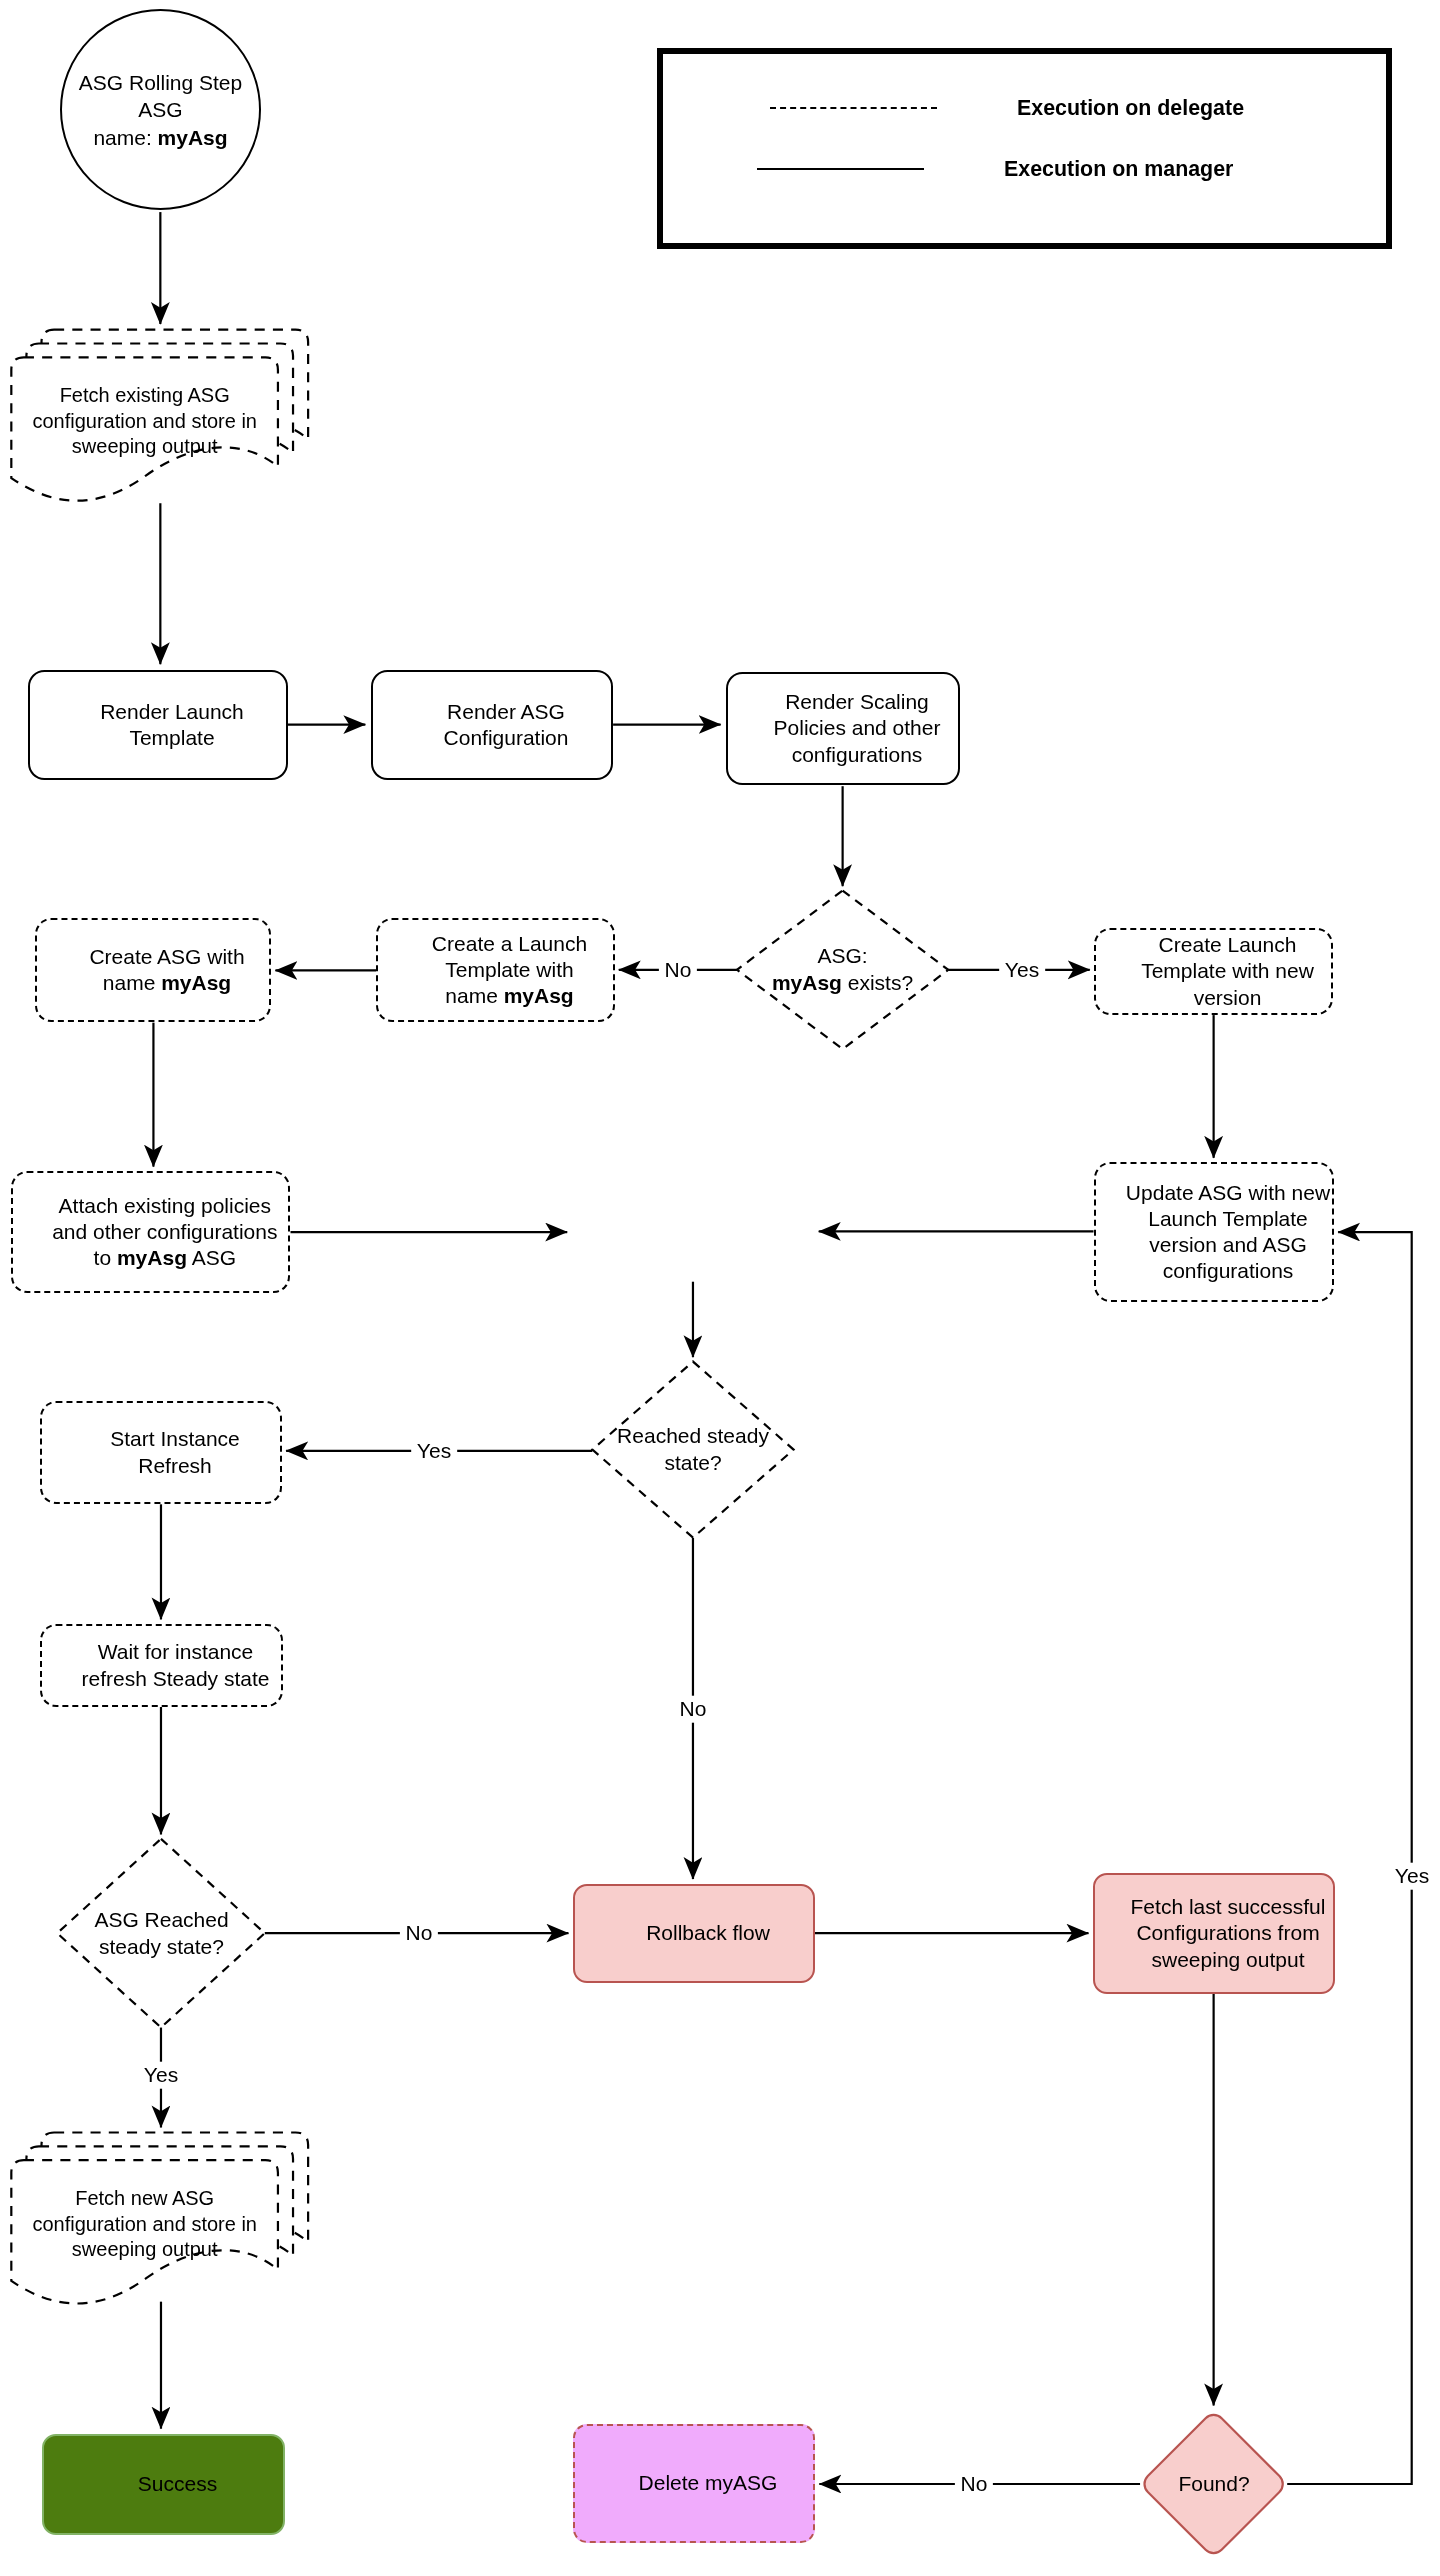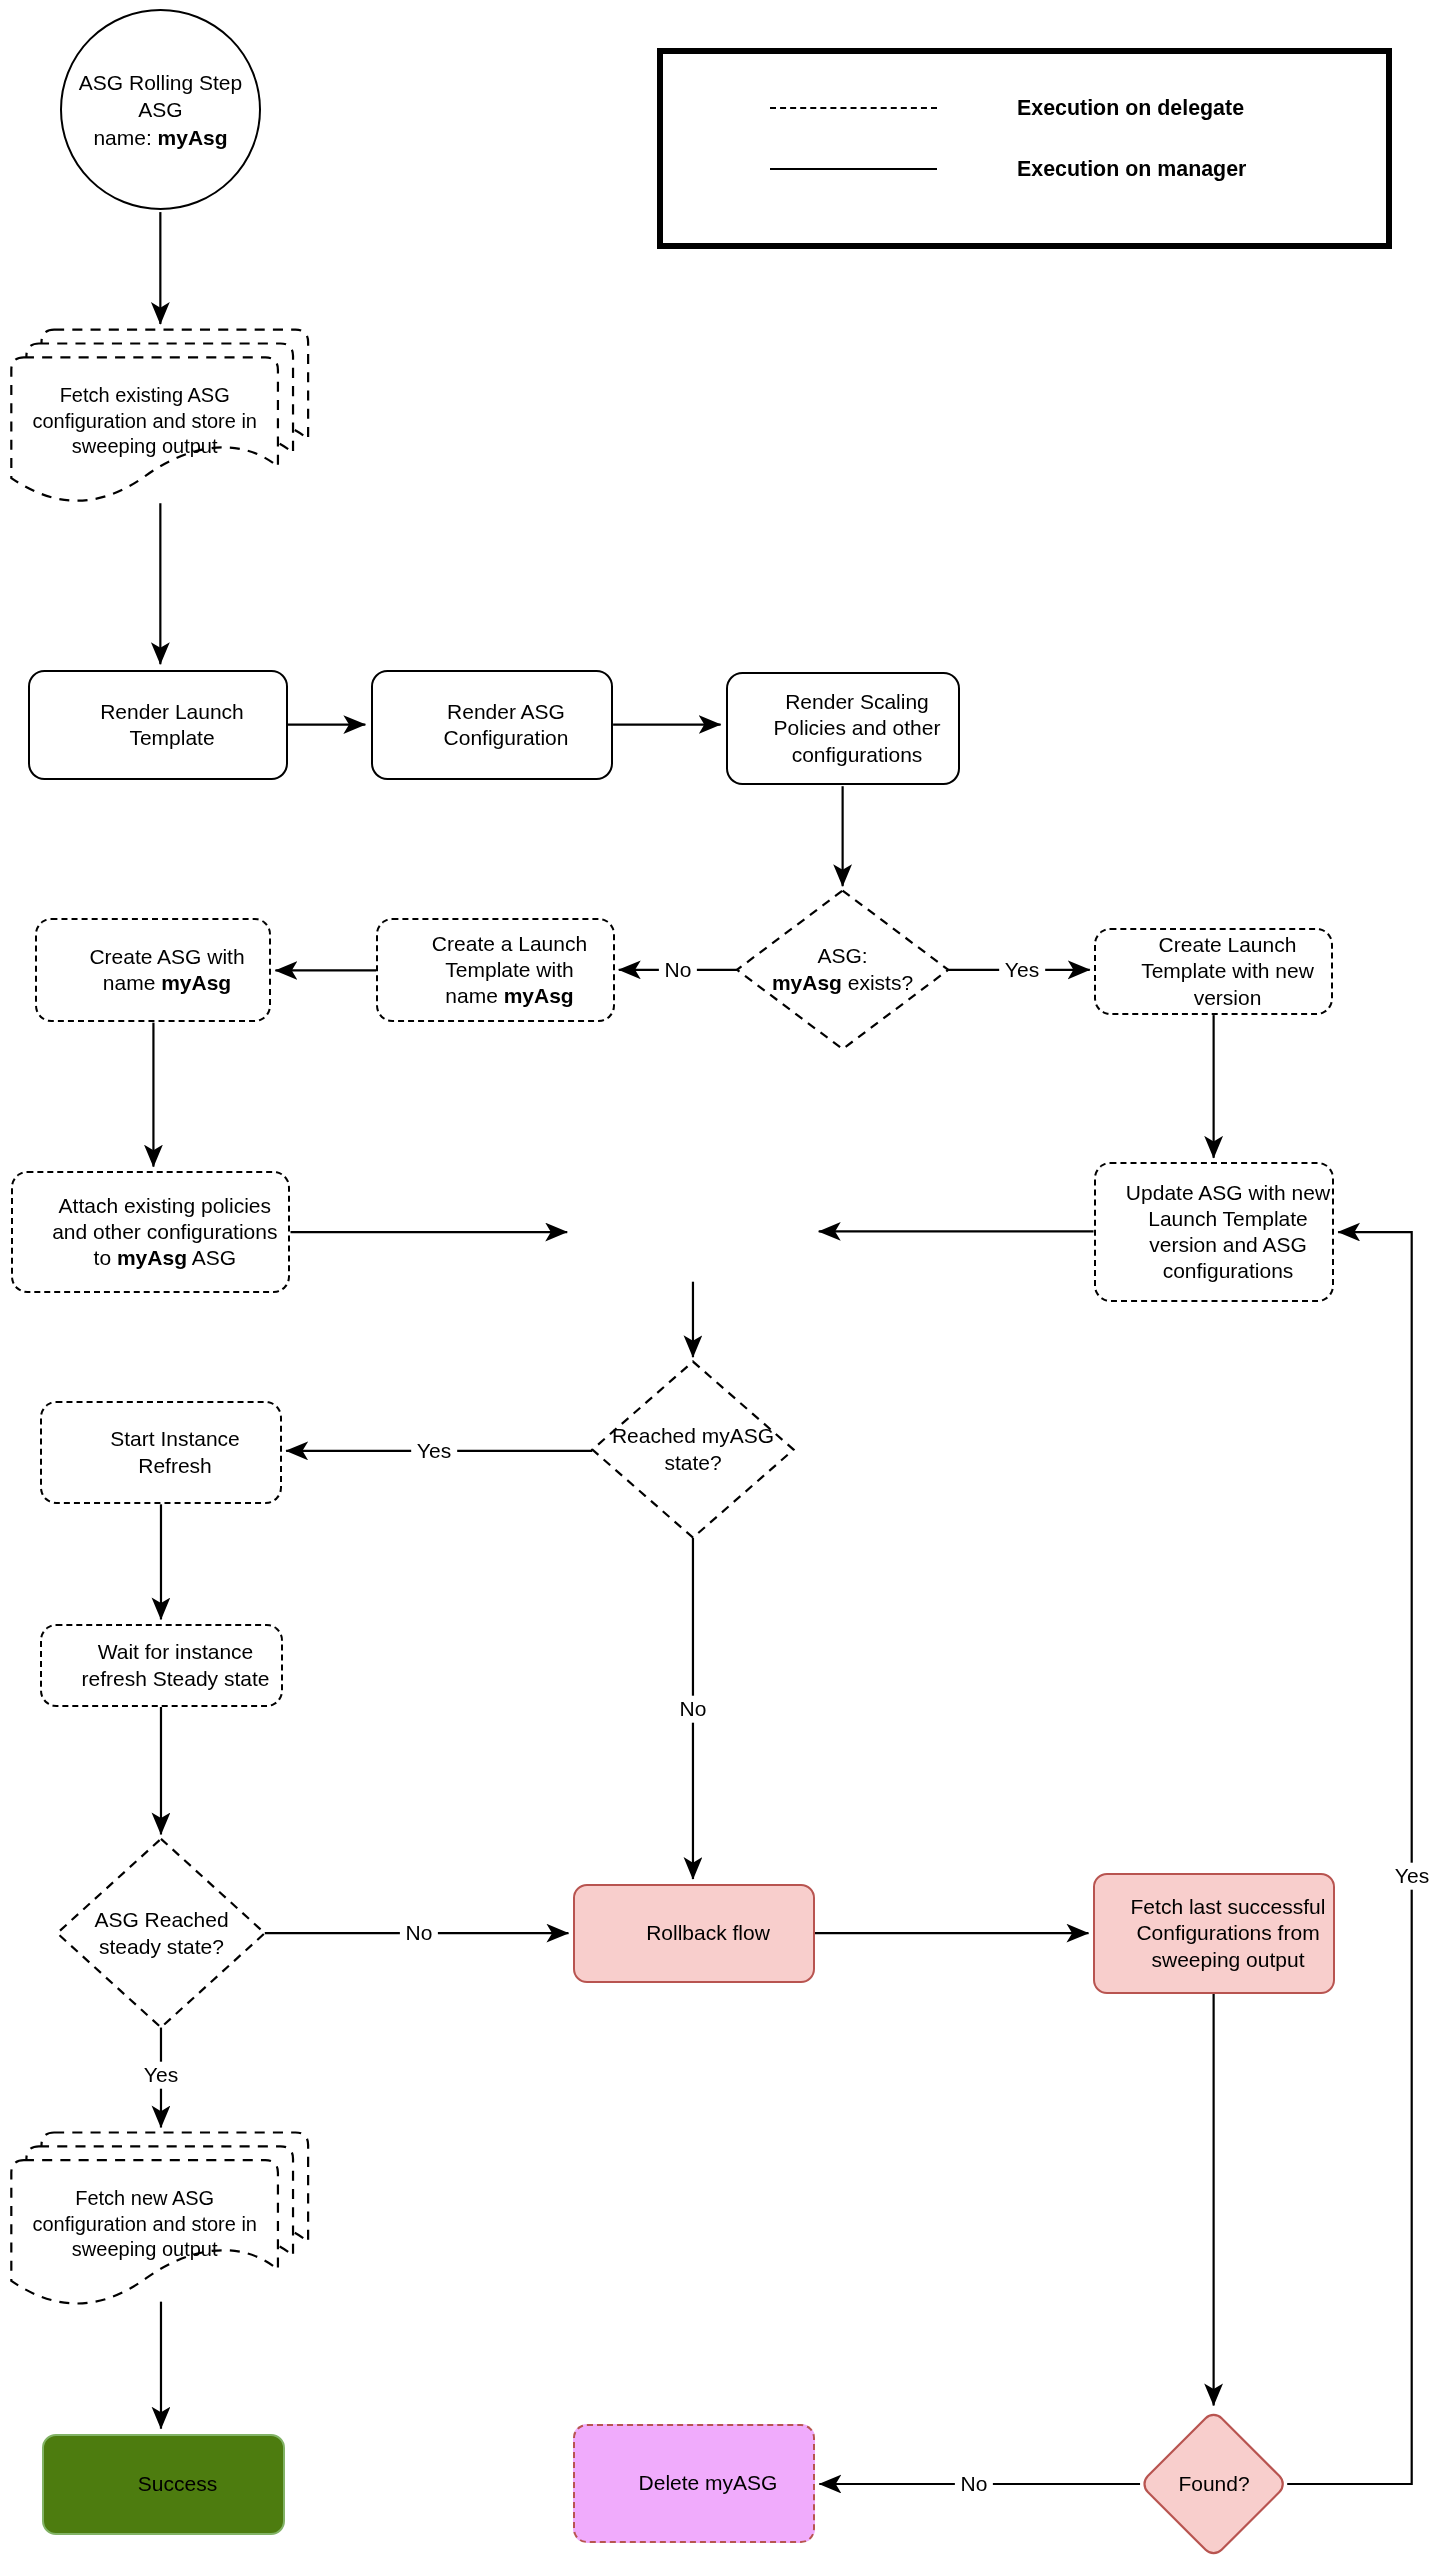--- a/index.html
+++ b/index.html
@@ -87,21 +87,21 @@
     <polygon points="1102,2165 1262,2305 1102,2445 942,2305" fill="#fff" stroke="#000" stroke-width="3.5" stroke-dasharray="14 11"></polygon>
     <polygon points="256,2924 421,3074 256,3224 91,3074" fill="#fff" stroke="#000" stroke-width="3.5" stroke-dasharray="14 11"></polygon>
     <rect x="1847" y="3867" width="166" height="166" rx="18" fill="#F8CECC" stroke="#B85450" stroke-width="3.5" transform="rotate(45 1930 3950)"></rect>
   </svg>
 
   <div class="legend" style="left:657px; top:48px; width:735px; height:201px;">
     <div class="lrow" style="left:107px; top:40px;">
       <span class="lsample ldash"></span>
       <span class="llabel">Execution on delegate</span>
     </div>
-    <div class="lrow" style="left:107px; top:101px;">
+    <div class="lrow" style="left:94px; top:101px;">
       <span class="lsample lsolid"></span>
       <span class="llabel">Execution on manager</span>
     </div>
   </div>
 
   <div class="circle" style="left:60px; top:9.4px; width:201px; height:201px;">
     <div>
       <span>ASG Rolling Step</span><br>
       <span>ASG</span><br>
       <span>name: </span><b>myAsg</b>
@@ -149,21 +149,21 @@
     <div>
       <span>Attach existing policies</span><br>
       <span>and other configurations</span><br>
       <span>to </span><b>myAsg</b><span> ASG</span>
     </div>
   </div>
   <div class="node dashed" style="left:1094px; top:1162px; width:240px; height:140px;">
     <div class="txt" style="width:214px;">Update ASG with new Launch Template version and ASG configurations</div>
   </div>
 
-  <div class="dtext" style="left:605px; top:1396px; width:176px; height:107px;">Reached myASG state?</div>
+  <div class="dtext" style="left:605px; top:1396px; width:176px; height:107px;">Reached steady state?</div>
 
   <div class="node dashed" style="left:40px; top:1401px; width:242px; height:103px;">
     <div class="txt" style="width:164px;">Start Instance Refresh</div>
   </div>
   <div class="node dashed" style="left:40px; top:1624px; width:243px; height:83px;">
     <div class="txt" style="width:226px;">Wait for instance refresh Steady state</div>
   </div>
 
   <div class="dtext" style="left:67px; top:1880px; width:189px; height:107px;">ASG Reached steady state?</div>
 

